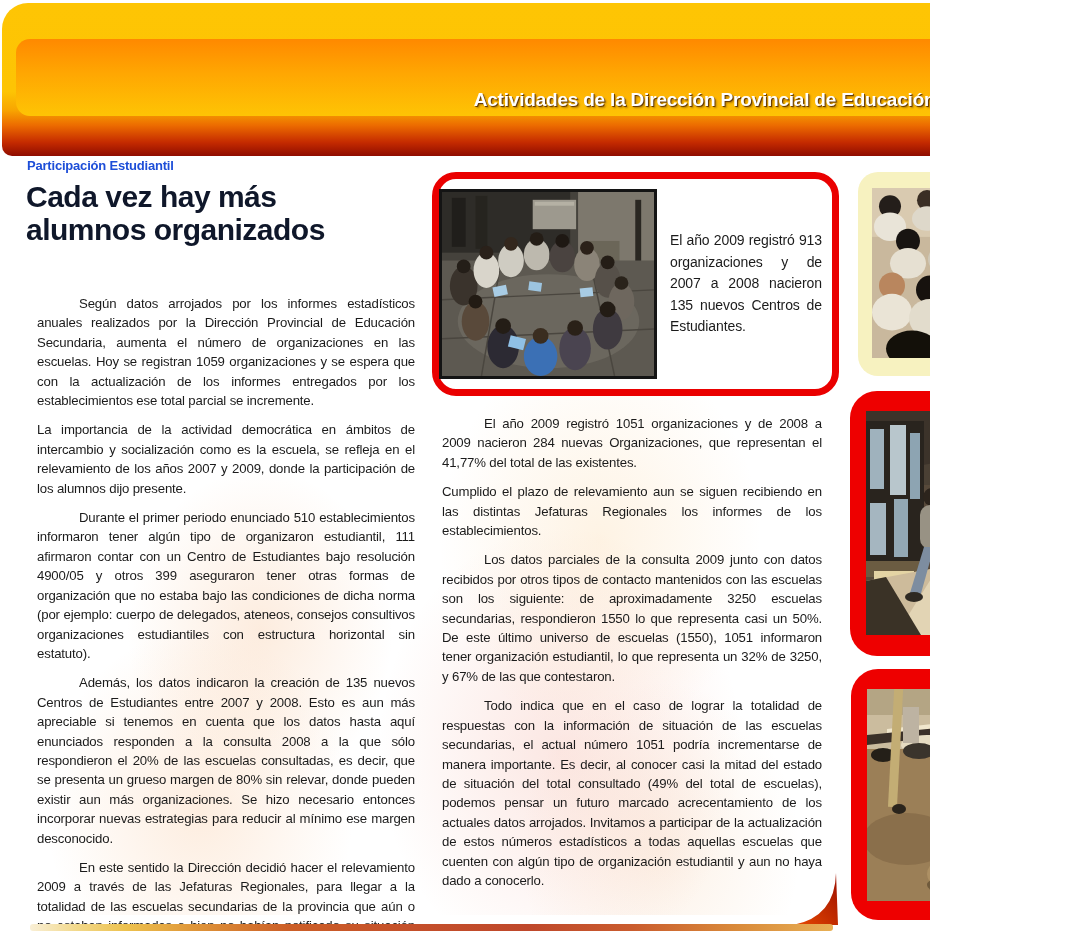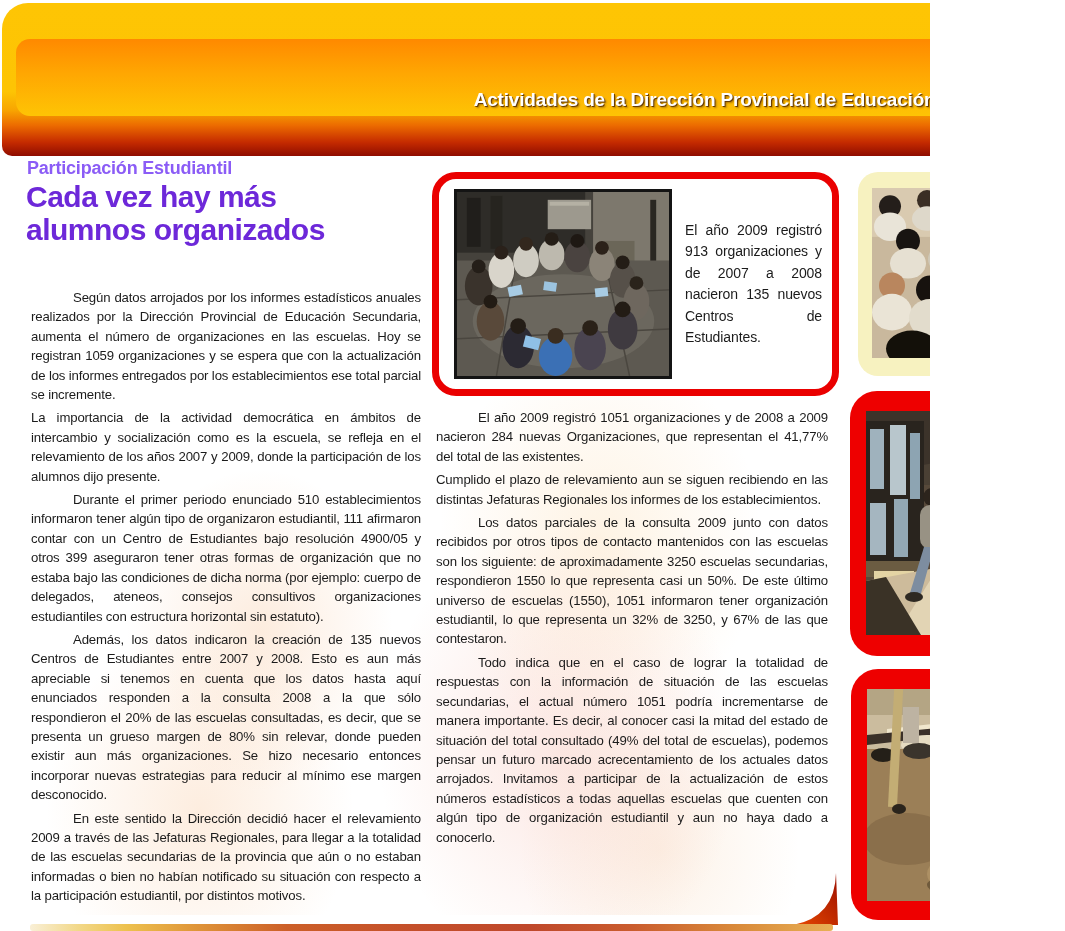--- a/index.html
+++ b/index.html
@@ -53,43 +53,43 @@
       radial-gradient(190px 230px at 240px 300px, rgba(243,160,90,.20), transparent 70%),
       radial-gradient(230px 280px at 580px 210px, rgba(250,200,130,.22), transparent 70%),
       radial-gradient(260px 320px at 540px 420px, rgba(236,120,95,.18), transparent 70%),
       radial-gradient(220px 260px at 180px 480px, rgba(245,165,95,.20), transparent 70%),
       radial-gradient(200px 240px at 640px 520px, rgba(240,180,120,.18), transparent 70%);
   }
 
   
   .kicker {
     position:absolute; left:27px; top:158px;
-    font-size:18px; font-weight:bold; color:#8b5cf6; letter-spacing:-0.2px;
+    font-size:13px; font-weight:bold; color:#1d4ed8; letter-spacing:-0.2px;
   }
   .headline {
     position:absolute; left:26px; top:180px; width:300px;
-    font-size:30px; line-height:33px; font-weight:bold; color:#6d28d9;
+    font-size:30px; line-height:33px; font-weight:bold; color:#0f172a;
     letter-spacing:-0.5px;
   }
   .body-col {
     position:absolute; color:#1b1b1b;
     font-size:13.2px; line-height:19.4px; letter-spacing:-0.15px;
     text-align:justify;
   }
-  .body-col p { margin:4px; }
+  .body-col p { margin:10px; }
   .body-col p.indent { text-indent:42px; }
   .left-col  { left:27px;  top:284px; width:398px; }
   .mid-col   { left:432px; top:404px; width:400px; }
   .contact-line { text-align:left; }
 
   
   .callout {
     position:absolute; left:432px; top:172px; width:407px; height:224px;
     background:#ffffff; border:7px solid #ea0000; border-radius:24px;
-    display:flex; align-items:center; padding:0 8px 0 15px;
+    display:flex; align-items:center; padding:0 8px 0 0;
   }
   .callout-photo {
     width:218px; height:190px; flex:0 0 auto;
     border:3px solid #141414; background:#45423c;
   }
   .callout-photo svg { display:block; width:100%; height:100%; }
   .callout-text {
     flex:1 1 auto; margin-left:13px; margin-right:2px;
     font-size:14px; line-height:21.5px; color:#1b1b1b;
     text-align:justify; letter-spacing:-0.1px;

